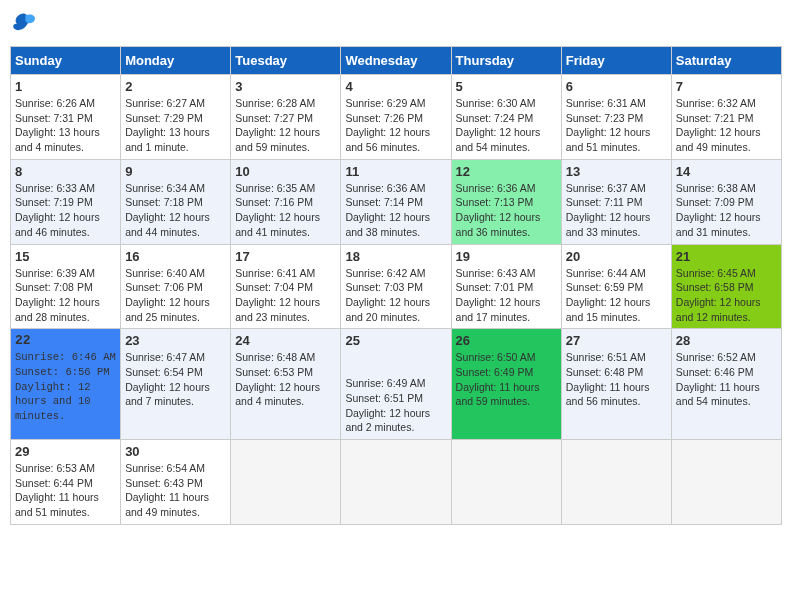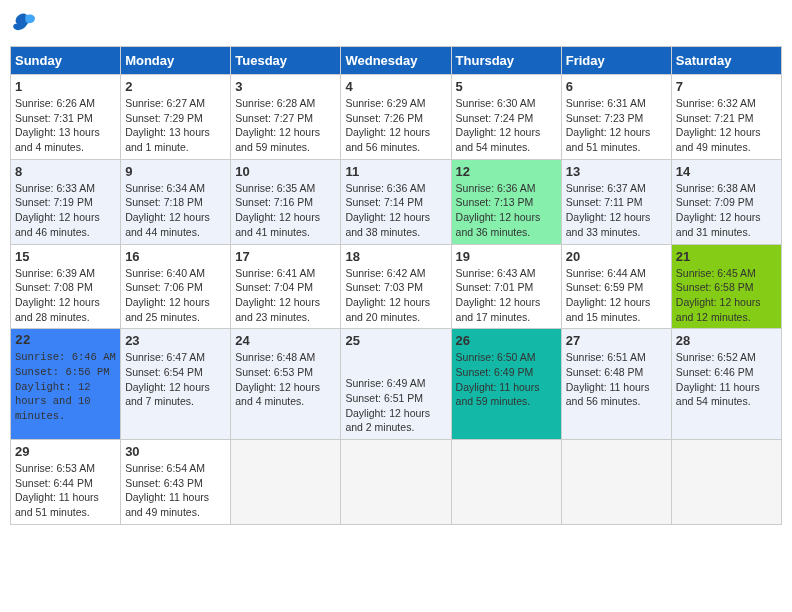--- a/index.html
+++ b/index.html
@@ -272,21 +272,21 @@
           <div class="day-info" style="white-space: pre-line;">Sunrise: 6:48 AM
 Sunset: 6:53 PM
 Daylight: 12 hours and 4 minutes.</div>
         </td>
         <td style="background-color: rgb(238, 242, 251);">
           <span class="day-number">25</span>
           <div class="day-info" style="white-space: pre-line; margin-top: 28px;">Sunrise: 6:49 AM
 Sunset: 6:51 PM
 Daylight: 12 hours and 2 minutes.</div>
         </td>
-        <td style="background-color: #14b8a6;">
+        <td style="background-color: #22c55e;">
           <span class="day-number">26</span>
           <div class="day-info" style="white-space: pre-line;">Sunrise: 6:50 AM
 Sunset: 6:49 PM
 Daylight: 11 hours and 59 minutes.</div>
         </td>
         <td style="background-color: rgb(238, 242, 251);">
           <span class="day-number">27</span>
           <div class="day-info" style="white-space: pre-line;">Sunrise: 6:51 AM
 Sunset: 6:48 PM
 Daylight: 11 hours and 56 minutes.</div>

